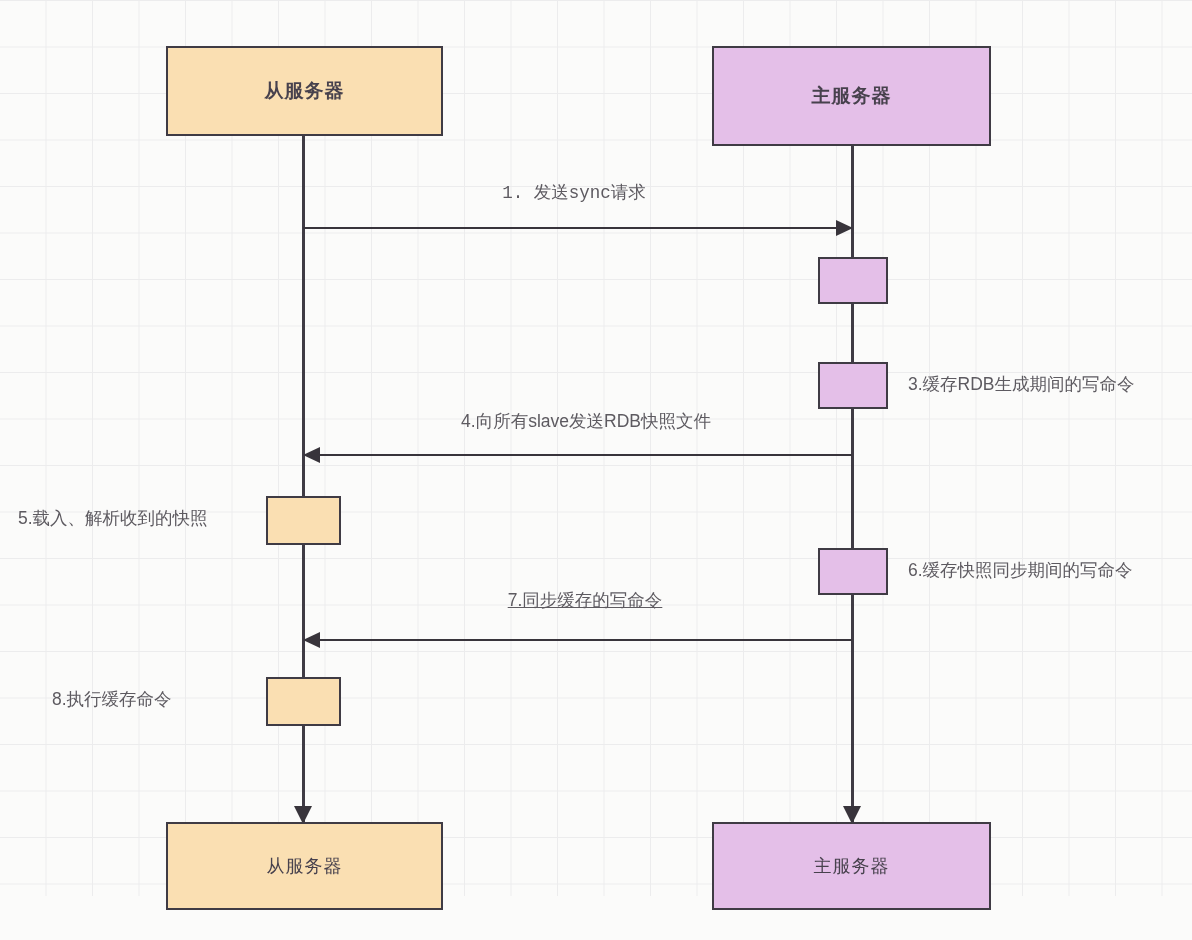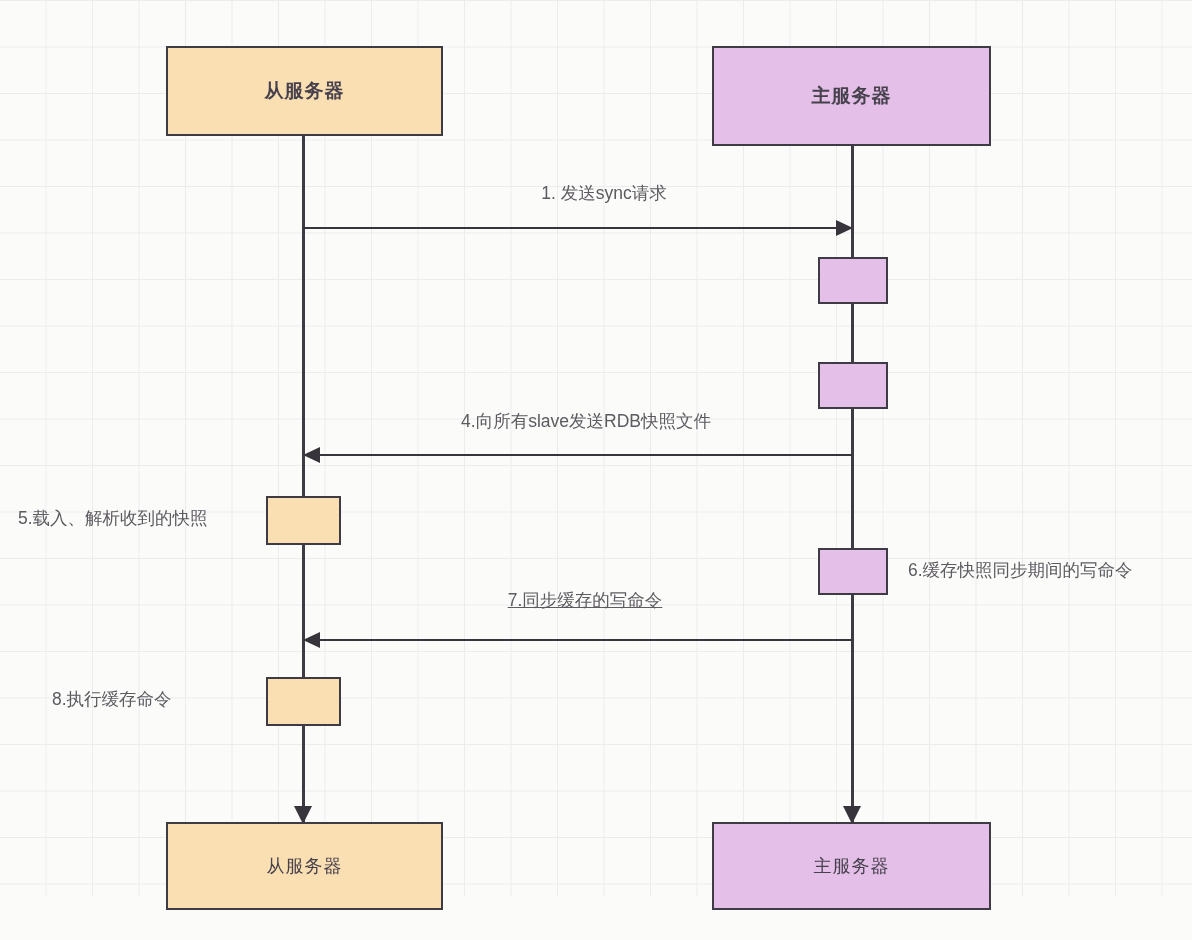--- a/index.html
+++ b/index.html
@@ -102,27 +102,28 @@
     <span>从服务器</span>
   </div>
 
   <div class="participant master top" style="left:712px; top:46px; width:279px; height:100px;">
     <span>主服务器</span>
   </div>
 
   <div class="lifeline" style="left:302px; top:136px; height:690px;"></div>
   <div class="lifeline" style="left:851px; top:146px; height:680px;"></div>
 
-  <div class="label center" style="left:604px; top:183px;">1. 发送sync请求</div>
+  <div class="label center" style="left:574px; top:183px;font-family:Liberation Mono, monospace;">1. 发送sync请求</div>
   <div class="msg-line" style="left:303px; top:227px; width:535px;"></div>
   <div class="arrowhead right" style="left:836px; top:220px;"></div>
 
   <div class="activation master" style="left:818px; top:257px; width:70px; height:47px;"></div>
 
   <div class="activation master" style="left:818px; top:362px; width:70px; height:47px;"></div>
+  <div class="label" style="left:908px; top:374px;">3.缓存RDB生成期间的写命令</div>
 
   <div class="label center" style="left:586px; top:411px;">4.向所有slave发送RDB快照文件</div>
   <div class="msg-line" style="left:318px; top:454px; width:534px;"></div>
   <div class="arrowhead left" style="left:303px; top:447px;"></div>
 
   <div class="activation slave" style="left:266px; top:496px; width:75px; height:49px;"></div>
   <div class="label" style="left:18px; top:508px;">5.载入、解析收到的快照</div>
 
   <div class="activation master" style="left:818px; top:548px; width:70px; height:47px;"></div>
   <div class="label" style="left:908px; top:560px;text-align:center;">6.缓存快照同步期间的写命令</div>

